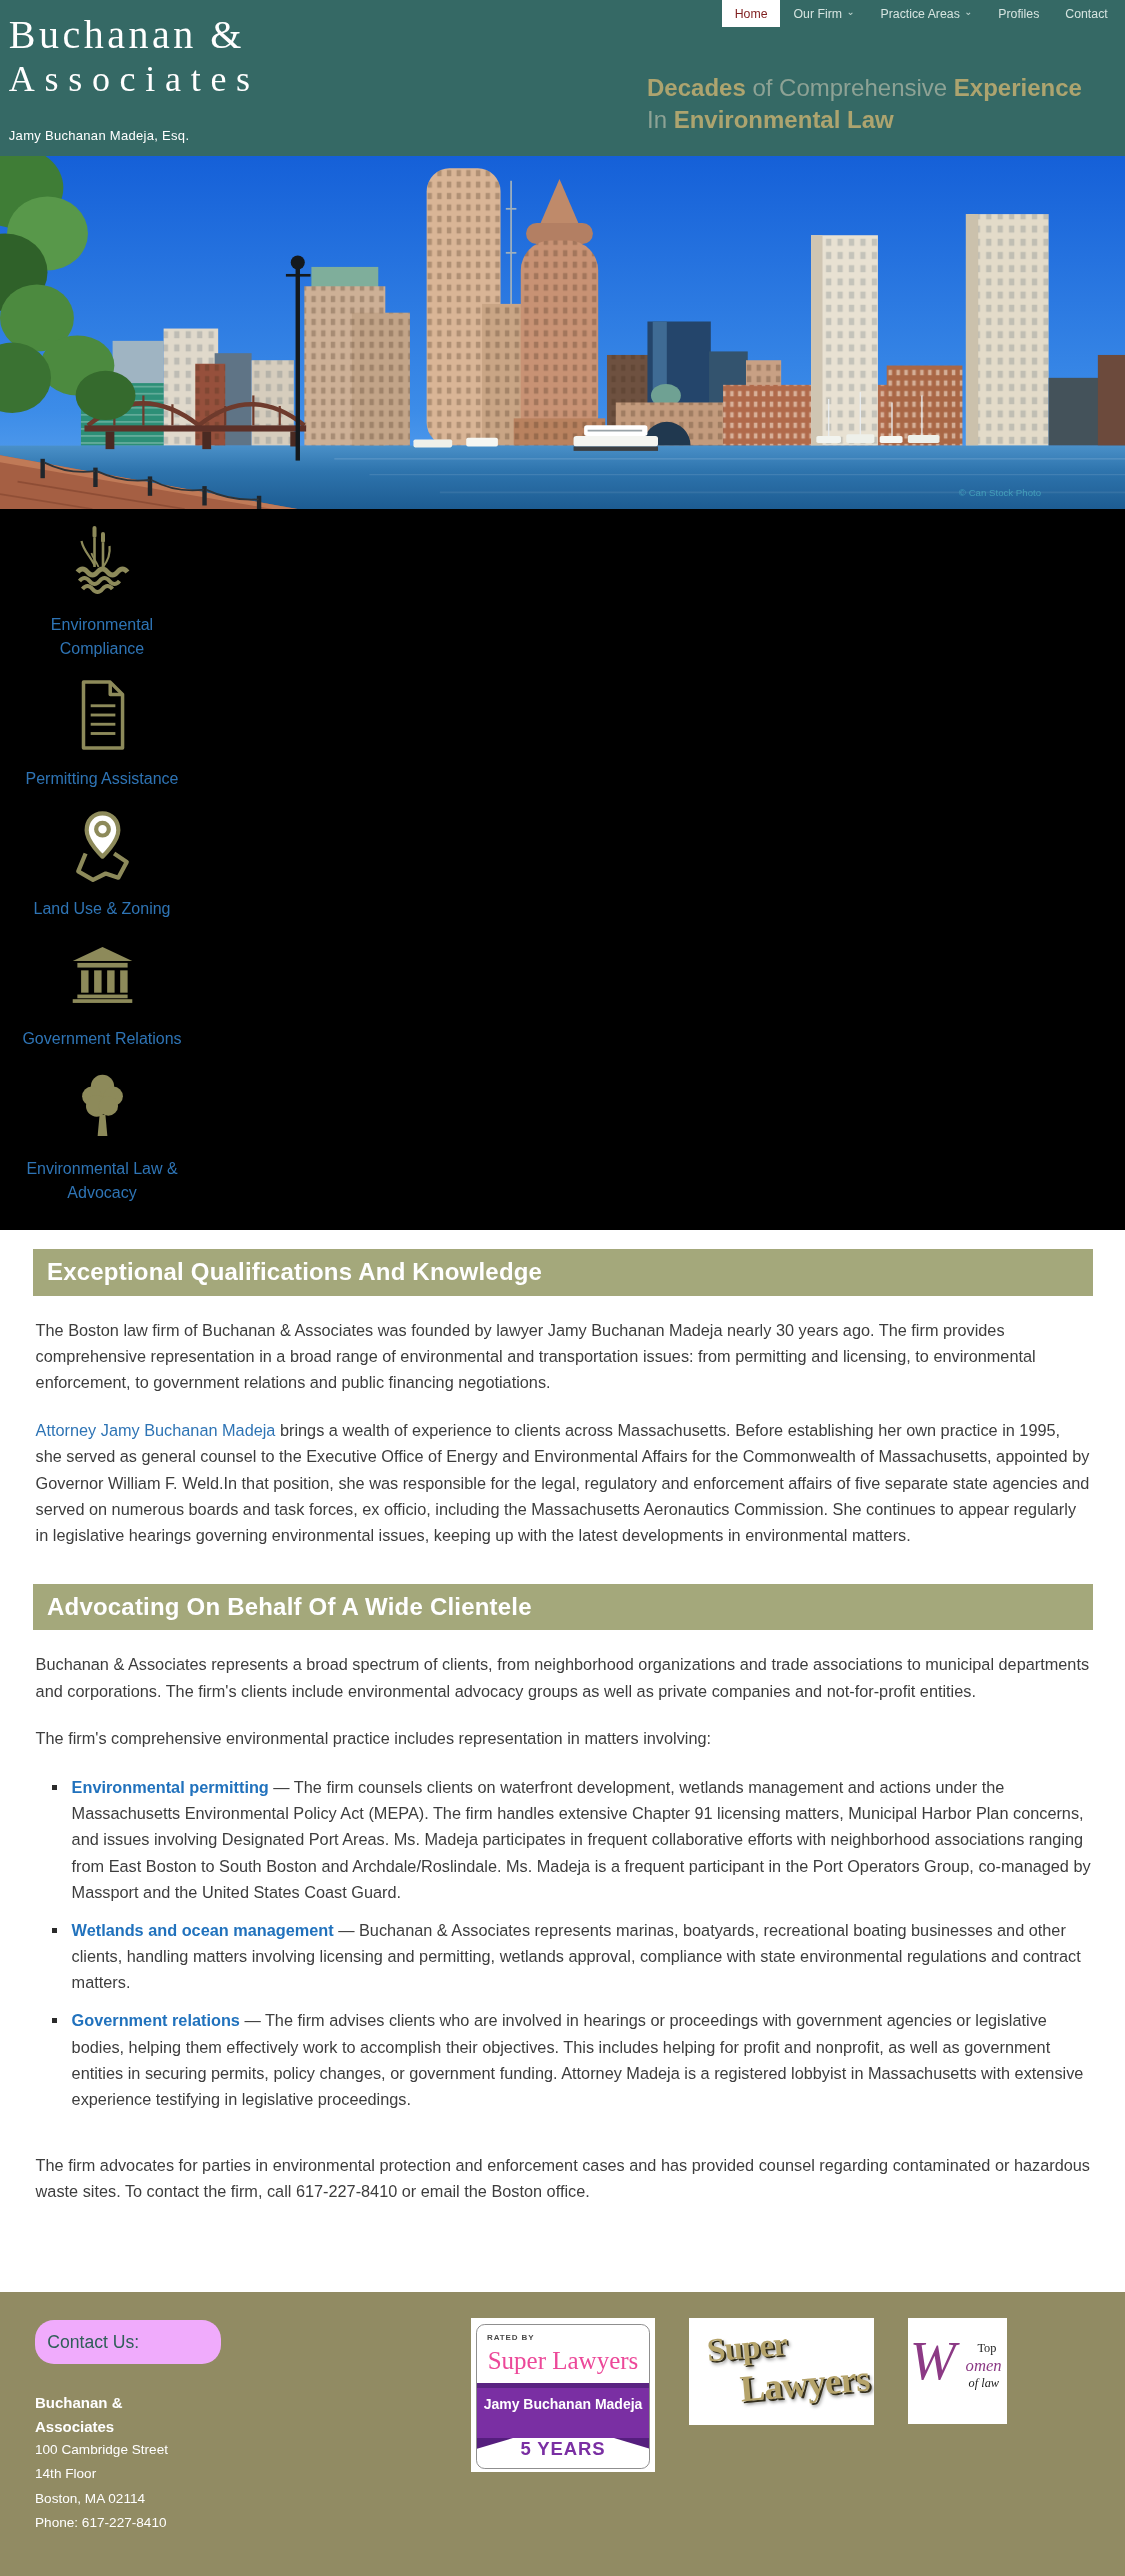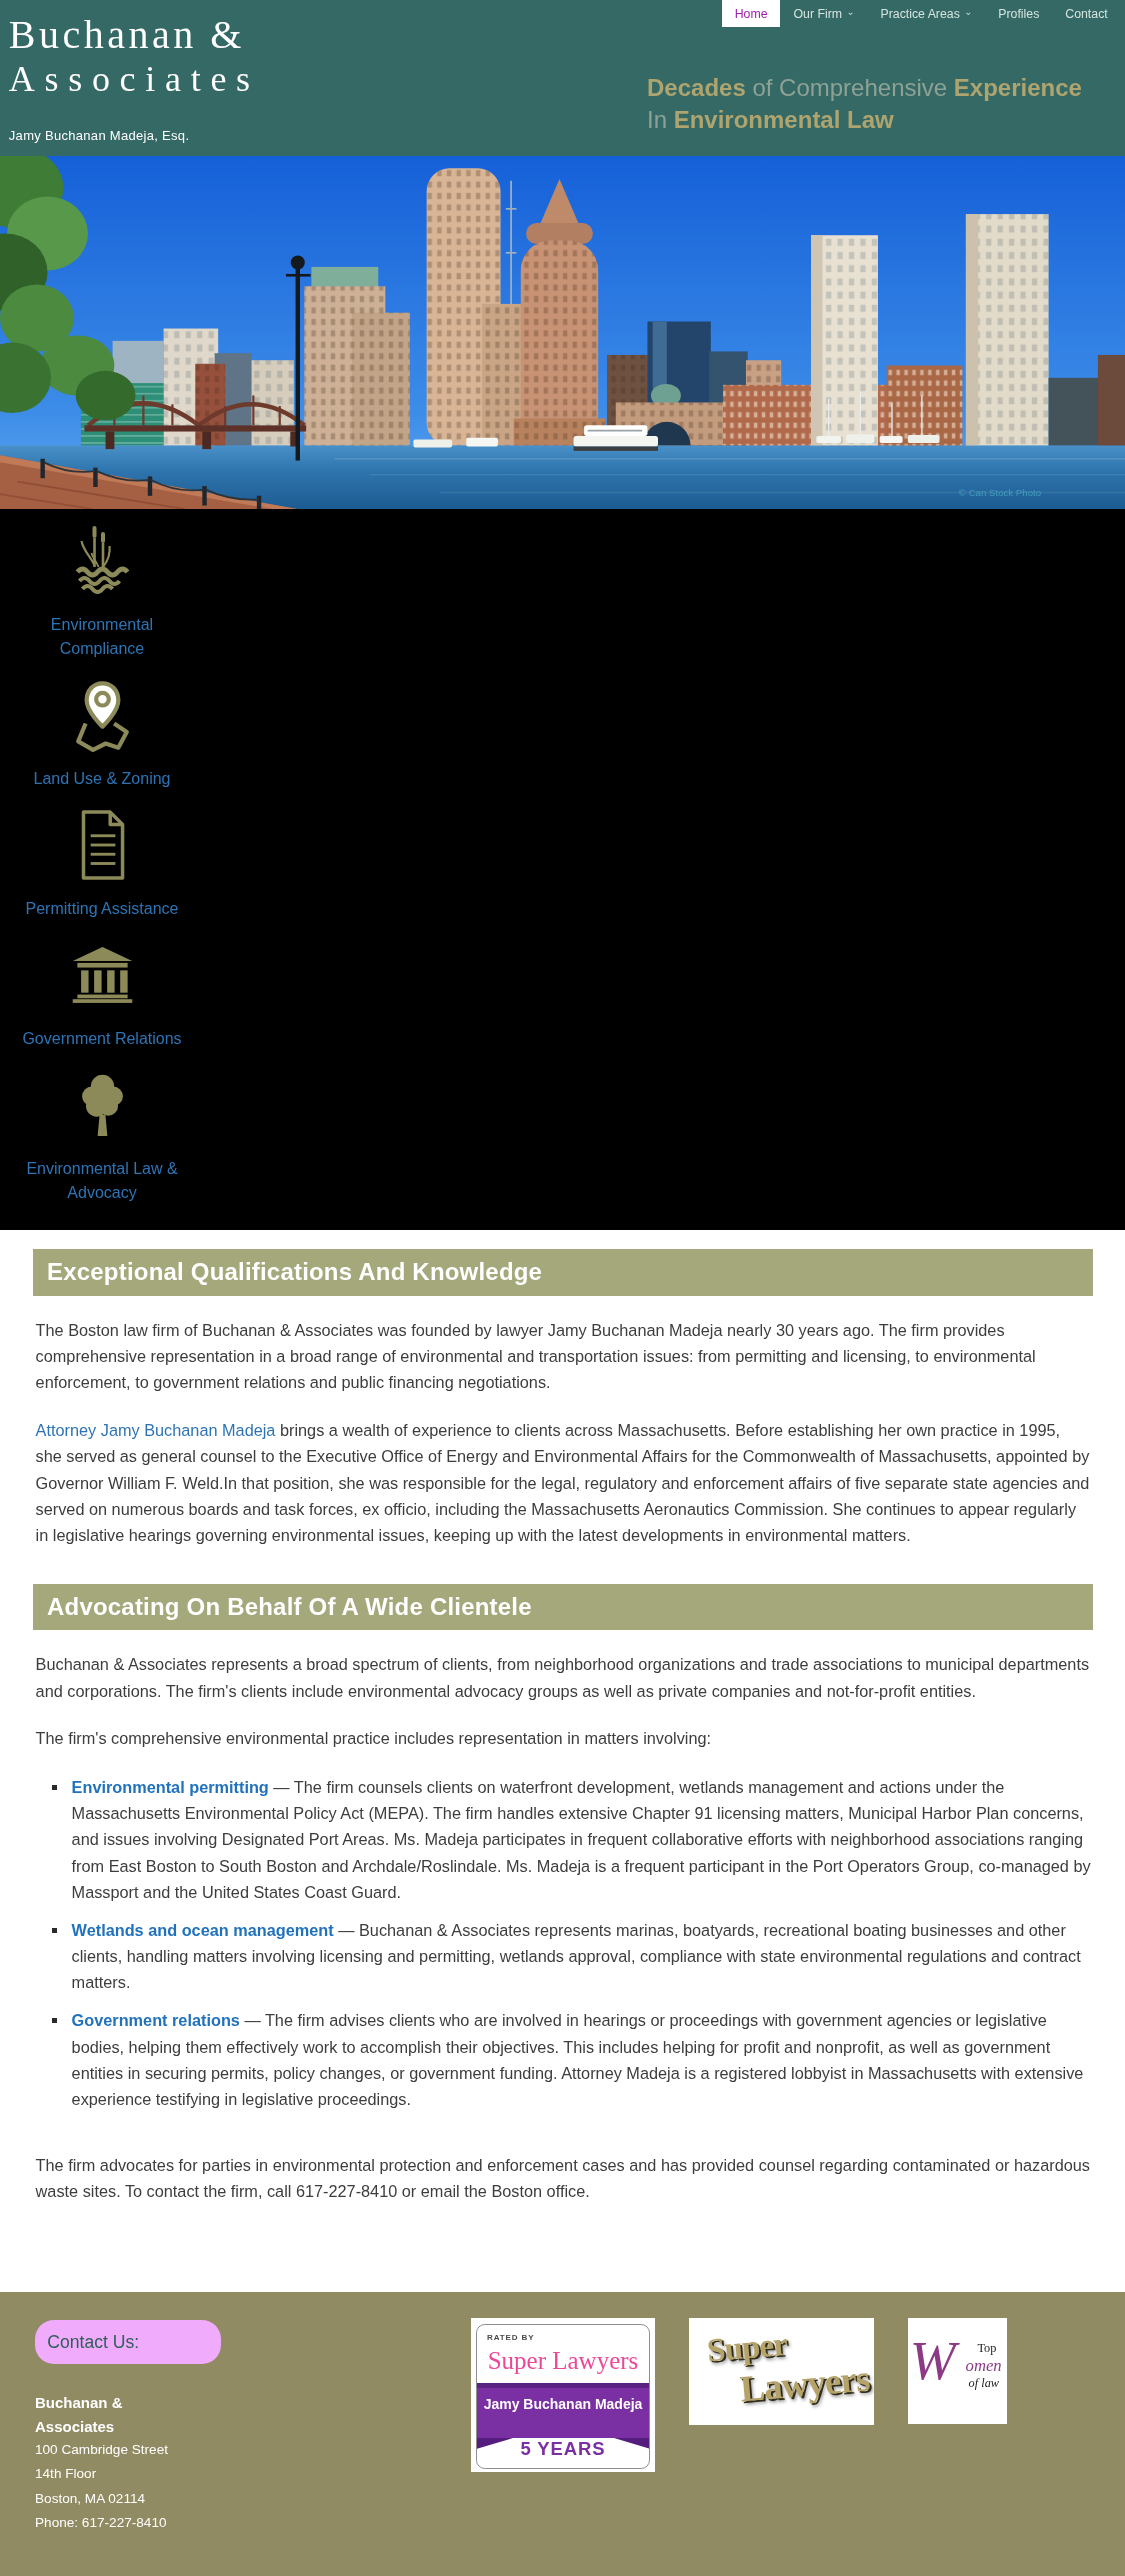--- a/index.html
+++ b/index.html
@@ -8,21 +8,21 @@
 
   
   .site-header{position:relative;height:156px;background:#356965;}
   .logo{position:absolute;left:8.8px;top:10.6px;color:#ffffff;font-family:"Liberation Serif","DejaVu Serif",serif;line-height:1.18;}
   .logo .l1{font-size:40px;letter-spacing:3.5px;}
   .logo .l2{font-size:36px;letter-spacing:9.7px;}
   .tagline{position:absolute;left:8.8px;top:128px;color:#ffffff;font-size:13px;letter-spacing:0.3px;}
   .nav{position:absolute;top:0;right:5.3px;height:27px;display:flex;align-items:stretch;font-size:12.3px;}
   .nav a{display:flex;align-items:center;padding:0 13px;color:#d6e4e0;}
   .nav a .chev{font-size:9.7px;margin-left:4.4px;position:relative;top:-1.8px;color:#bcd2cd;}
-  .nav a.active{background:#ffffff;color:#a21caf;}
+  .nav a.active{background:#ffffff;color:#7f1d1d;}
   .headline{position:absolute;left:647px;top:72px;font-size:24px;line-height:1.35;color:#8da295;font-weight:bold;}
   .headline .dim{color:#8da295;font-weight:normal;}
   .headline .gold{color:#ada46f;}
 
   
   .hero{height:353px;line-height:0;}
   .hero svg{display:block;}
 
   
   .services{padding:14px 0 8.8px 0;background:#000000;}
@@ -279,45 +279,45 @@
           <path d="M7,56 q5,-6 10,0 t10,0 t10,0 t10,0" stroke-width="4" fill="none"></path>
           <path d="M10,64 q5,-6 10,0 t10,0 t10,0" stroke-width="4" fill="none"></path>
         </g>
       </svg>
     </div>
     <a class="svc-label">Environmental Compliance</a>
   </div>
 
   <div class="service">
     <div class="icon-wrap">
-      <svg width="69" height="76" viewBox="0 0 60 72">
-        <g stroke="#8d8a5a" fill="none" stroke-width="4" stroke-linejoin="round">
-          <path d="M14,44 L7,61 L21,69 L33,63 L45,67 L53,52 L41,44"></path>
-          <path d="M30,6 C21,6 15,13 15,22 C15,33 30,47 30,47 C30,47 45,33 45,22 C45,13 39,6 30,6 Z" fill="#fff"></path>
-          <circle cx="30" cy="21" r="6"></circle>
-        </g>
-      </svg>
-    </div>
-    <a class="svc-label">Land Use &amp; Zoning</a>
-  </div>
-
-  <div class="service">
-    <div class="icon-wrap">
       <svg width="58" height="74" viewBox="0 0 56 72">
         <g stroke="#8d8a5a" fill="none" stroke-width="3.4" stroke-linejoin="round">
           <path d="M10,4 H36 L48,16 V68 H10 Z"></path>
           <path d="M36,4 V16 H48"></path>
           <line x1="17" y1="27" x2="41" y2="27" stroke-width="2.8"></line>
           <line x1="17" y1="36" x2="41" y2="36" stroke-width="2.8"></line>
           <line x1="17" y1="45" x2="41" y2="45" stroke-width="2.8"></line>
           <line x1="17" y1="54" x2="41" y2="54" stroke-width="2.8"></line>
         </g>
       </svg>
     </div>
     <a class="svc-label">Permitting Assistance</a>
+  </div>
+
+  <div class="service">
+    <div class="icon-wrap">
+      <svg width="69" height="76" viewBox="0 0 60 72">
+        <g stroke="#8d8a5a" fill="none" stroke-width="4" stroke-linejoin="round">
+          <path d="M14,44 L7,61 L21,69 L33,63 L45,67 L53,52 L41,44"></path>
+          <path d="M30,6 C21,6 15,13 15,22 C15,33 30,47 30,47 C30,47 45,33 45,22 C45,13 39,6 30,6 Z" fill="#fff"></path>
+          <circle cx="30" cy="21" r="6"></circle>
+        </g>
+      </svg>
+    </div>
+    <a class="svc-label">Land Use &amp; Zoning</a>
   </div>
 
   <div class="service">
     <div class="icon-wrap">
       <svg width="67" height="56" viewBox="0 0 72 60">
         <g fill="#8d8a5a">
           <polygon points="36,0 68,15 4,15"></polygon>
           <rect x="9" y="17" width="54" height="5"></rect>
           <rect x="13" y="25" width="8" height="24"></rect>
           <rect x="27" y="25" width="8" height="24"></rect>

